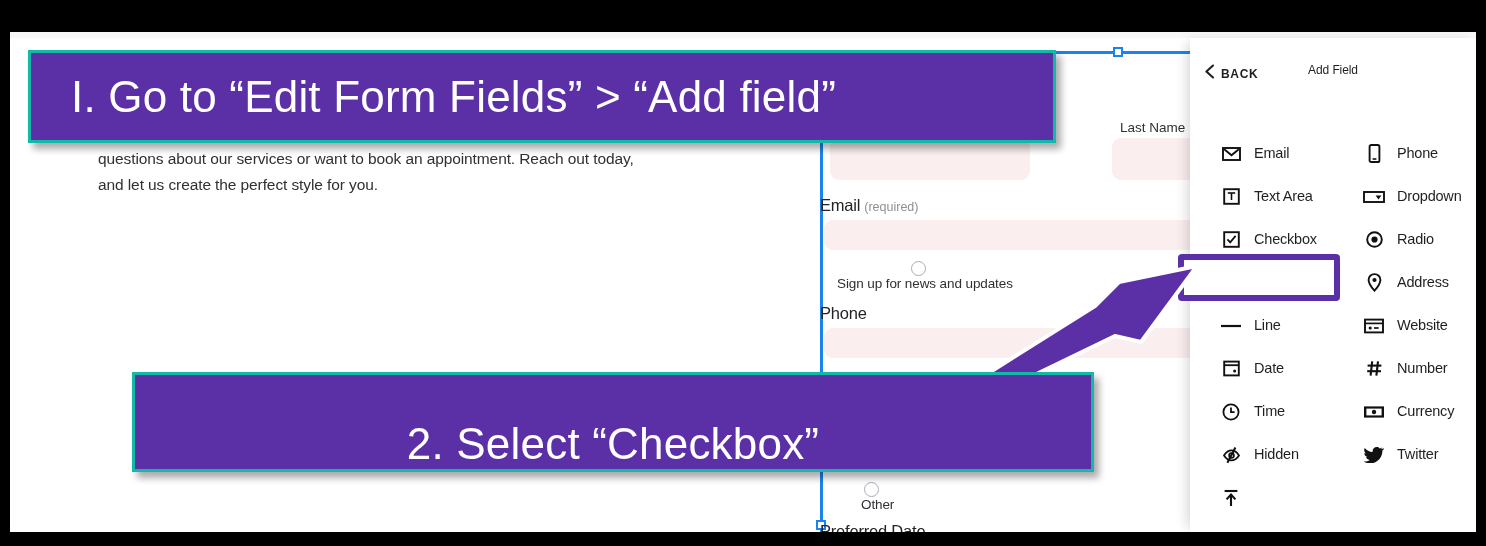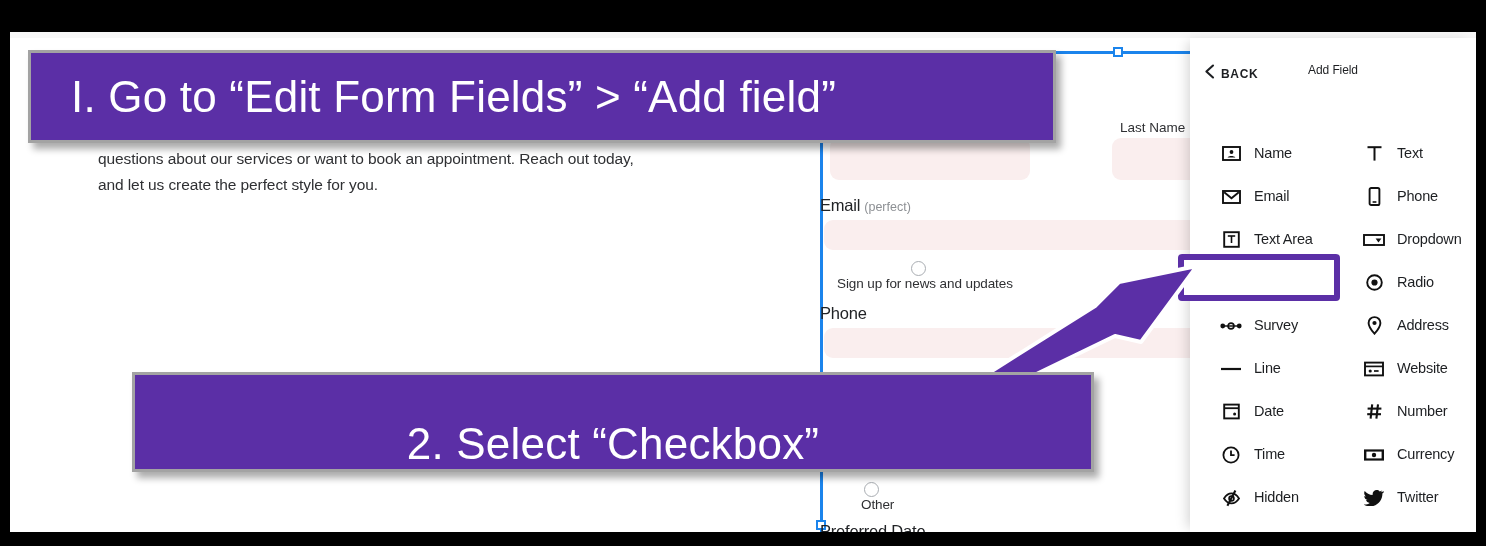--- a/index.html
+++ b/index.html
@@ -211,21 +211,21 @@
     border: 6px solid #5b2fa6;
     border-radius: 4px;
     background: #fff;
     pointer-events: none;
   }
 
   
   .banner {
     position: absolute;
     background: #5b2fa6;
-    border: 3px solid #a3a3a3;
+    border: 3px solid #14b8a6;
     box-shadow: 5px 6px 7px rgba(0,0,0,0.33);
     display: flex;
     align-items: center;
     color: #ffffff;
   }
   #banner1 {
     left: 18px; top: 18px;
     width: 1028px; height: 93px;
     padding-left: 40px;
     font-size: 44px;
@@ -266,21 +266,21 @@
       <div class="sel-handle" id="handle-top"></div>
       <div id="sel-left-edge"></div>
       <div class="sel-handle" id="handle-left"></div>
 
       <div id="lastname-lbl">Last Name</div>
 
       <div class="fld-input" style="left:20px; top:100px; width:200px; height:42px;"></div>
       <div class="fld-input" style="left:302px; top:100px; width:118px; height:42px;"></div>
 
       <div class="fld-label" style="left:10px; top:158px;">
-        <span>Email</span><span class="req">(perfect)</span>
+        <span>Email</span><span class="req">(required)</span>
       </div>
       <div class="fld-input" style="left:14px; top:182px; width:400px; height:30px;"></div>
 
       <div class="radio-row" style="left:14px; top:223px;">
         <span class="radio-circle"></span>
         <span class="radio-lbl">Sign up for news and updates</span>
       </div>
 
       <div class="fld-label" style="left:10px; top:266px;">
         <span>Phone</span>
@@ -307,41 +307,20 @@
               <polyline points="9,1.5 2.4,7.5 9,13.5" fill="none" stroke="#1d1f22" stroke-width="2.1" stroke-linecap="round" stroke-linejoin="round"></polyline>
             </svg>
           </span>
           <span id="back-label">BACK</span>
         </div>
         <div id="panel-title">Add Field</div>
       </div>
 
       <div id="field-grid">
 
-        <div class="fgrow">
-          <div class="fgcell">
-            <span class="ic">
-              <svg width="19" height="17" viewBox="0 0 19 17">
-                  <rect x="1" y="2" width="17" height="13" fill="none" stroke="#111" stroke-width="1.9"></rect>
-                  <circle cx="9.5" cy="7" r="1.9" fill="#111"></circle>
-                  <path d="M5.6 12.6c.8-2 6.4-2 7.8 0z" fill="#111"></path>
-                </svg>
-            </span>
-            <span class="tx">Name</span>
-          </div>
-          <div class="fgcell">
-            <span class="ic">
-              <svg width="17" height="17" viewBox="0 0 17 17">
-                  <line x1="1.5" y1="2.2" x2="15.5" y2="2.2" stroke="#111" stroke-width="2"></line>
-                  <line x1="8.5" y1="2.2" x2="8.5" y2="15.6" stroke="#111" stroke-width="2"></line>
-                </svg>
-            </span>
-            <span class="tx">Text</span>
-          </div>
-        </div>
 
         <div class="fgrow">
           <div class="fgcell">
             <span class="ic">
               <svg width="19" height="16" viewBox="0 0 19 16">
                   <rect x="1" y="2" width="17" height="12" fill="none" stroke="#111" stroke-width="1.9"></rect>
                   <polyline points="2.2,3.2 9.5,9.3 16.8,3.2" fill="none" stroke="#111" stroke-width="1.9"></polyline>
                 </svg>
             </span>
             <span class="tx">Email</span>

